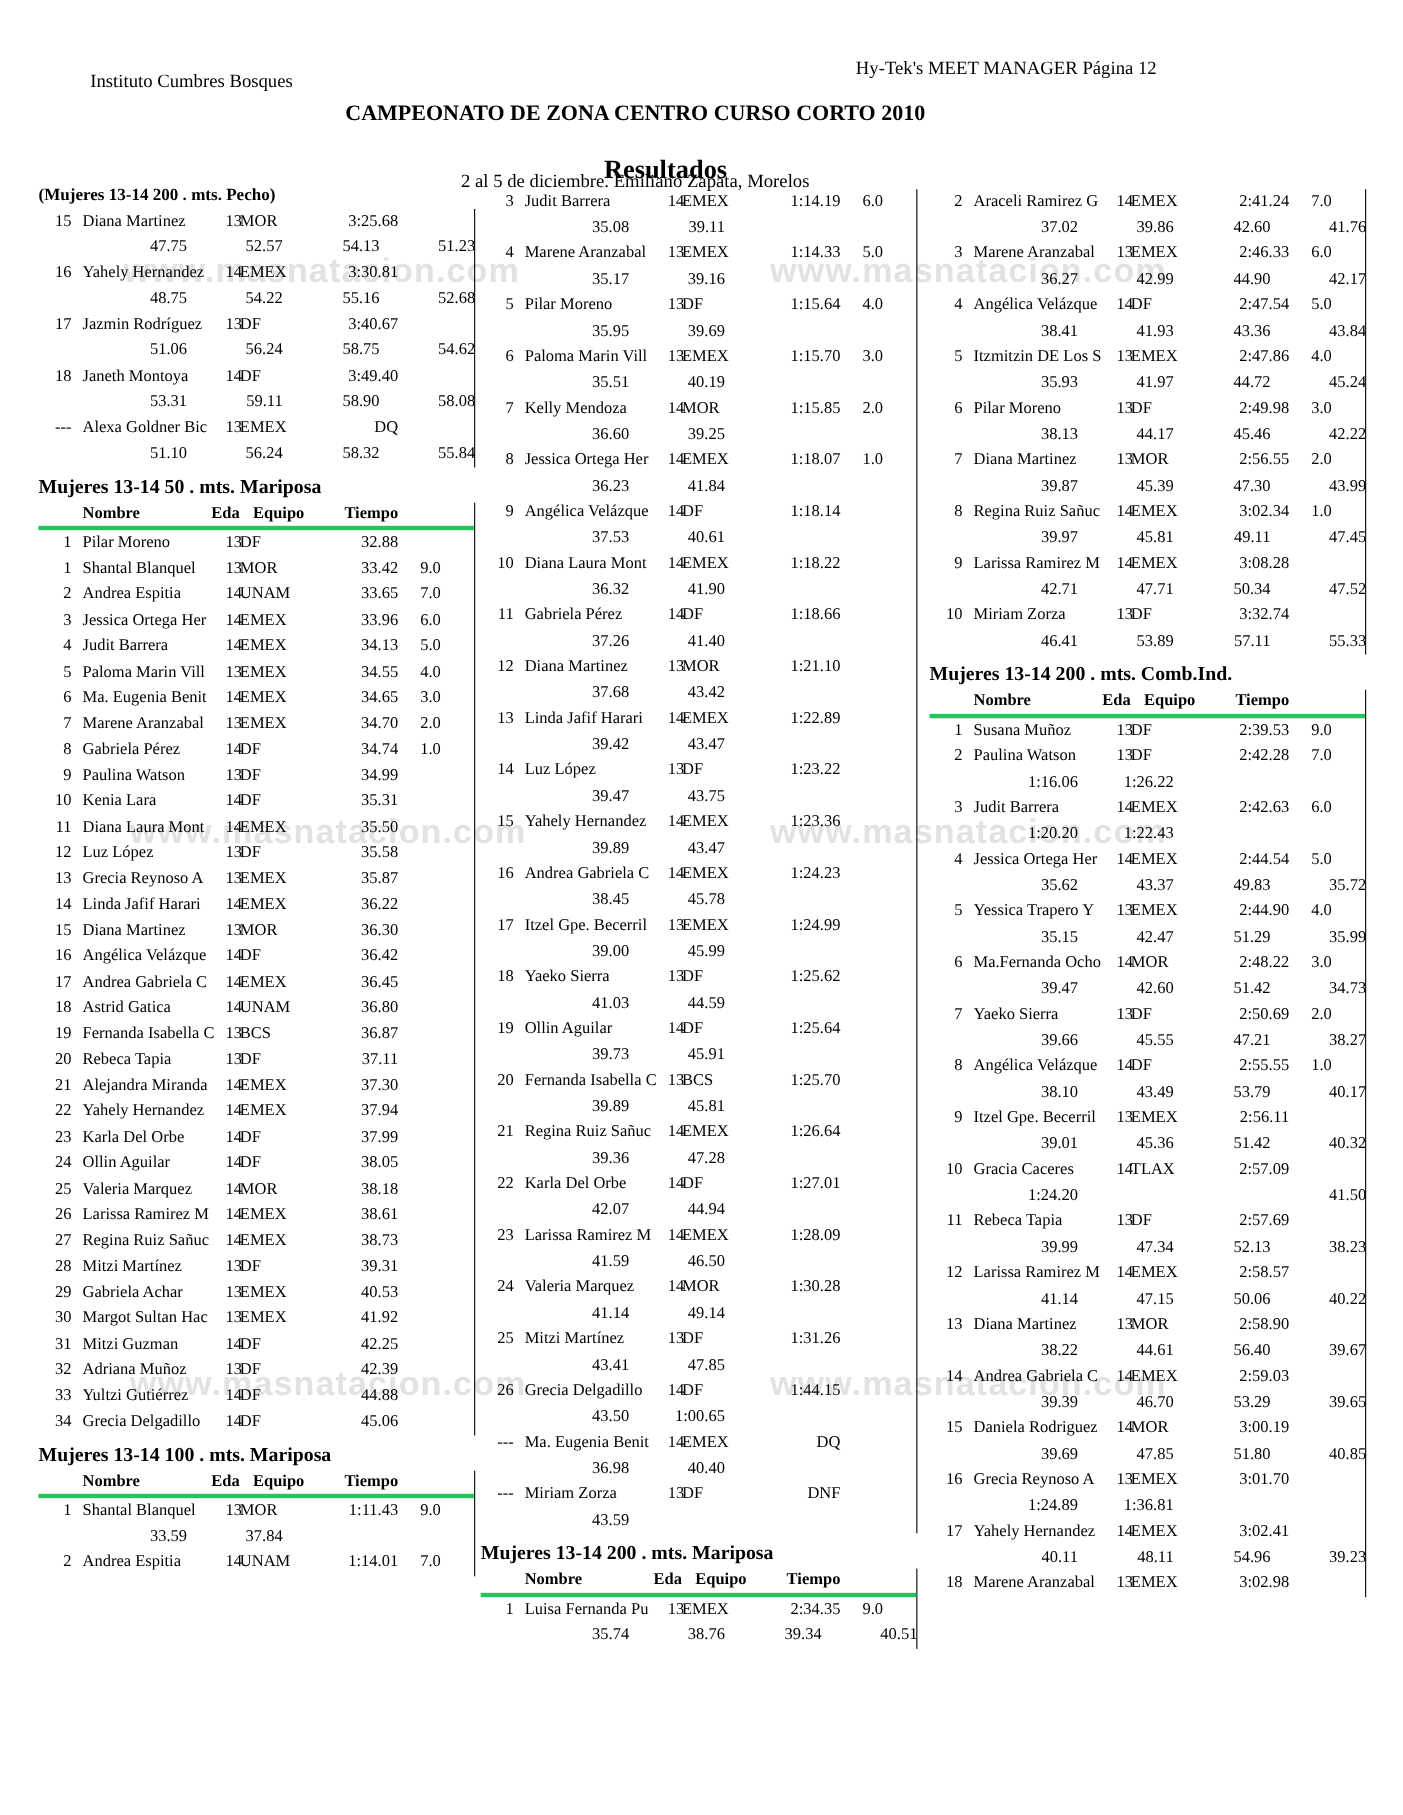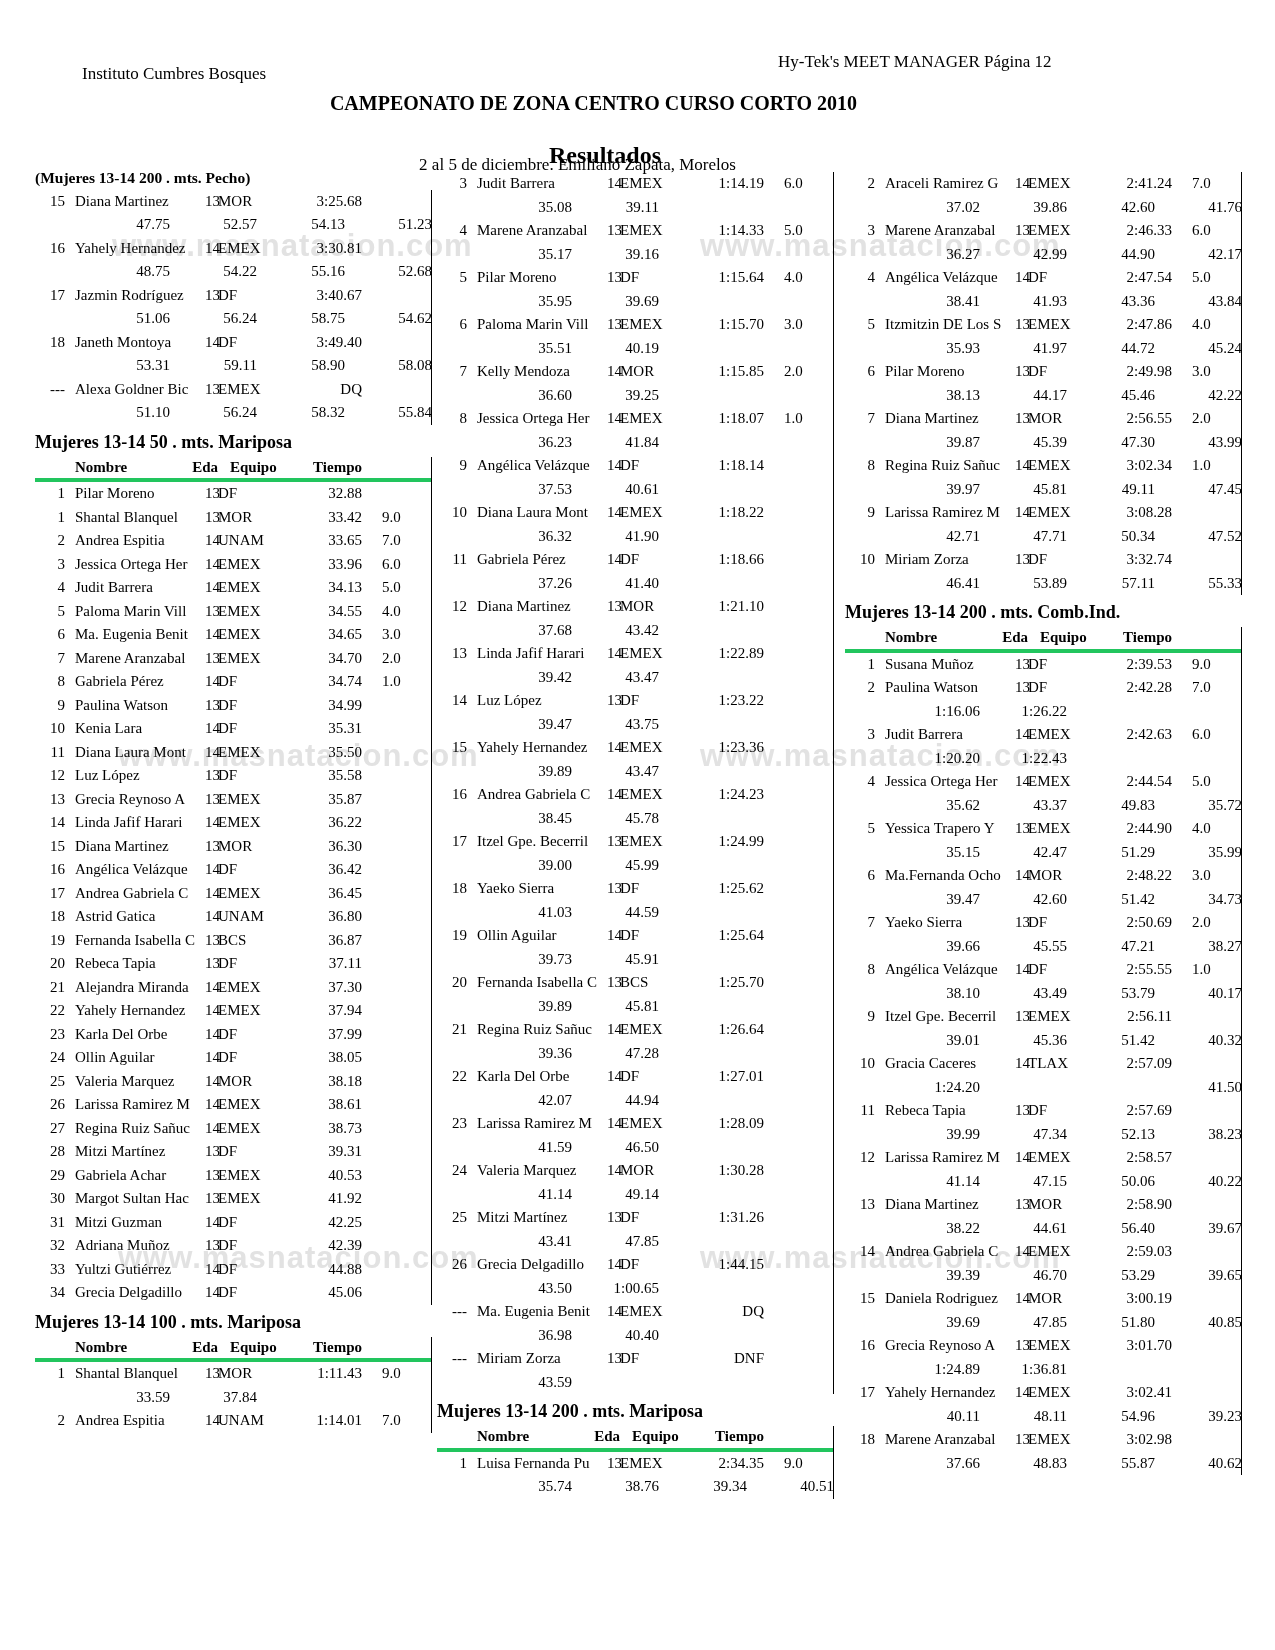--- a/index.html
+++ b/index.html
@@ -3,21 +3,21 @@
 <meta charset="utf-8">
 <style>
   html,body{margin:0;padding:0;}
   body{width:1275px;height:1650px;background:#fff;color:#000;
        font-family:"Liberation Serif",serif;position:relative;overflow:hidden;}
   .wm{position:absolute;color:#e2e2e2;font-family:"Liberation Sans",sans-serif;
       font-weight:bold;font-size:31px;letter-spacing:1px;z-index:0;white-space:nowrap;}
   .topline{position:absolute;top:64px;left:38px;font-size:17px;z-index:2;margin-left:44px;}
   .topright{position:absolute;top:52px;left:778px;font-size:17px;z-index:2;}
   .title{position:absolute;top:92px;left:0;width:1155px;text-align:center;
-         font-size:20px;font-weight:bold;z-index:2;padding-left:16px;}
+         font-size:20px;font-weight:bold;z-index:2;}
   .subtitle{position:absolute;top:119px;left:0;width:1155px;text-align:center;
          font-size:17px;font-weight:normal;z-index:2;margin-top:36px;}
   .results{position:absolute;top:142px;left:0;width:1210px;text-align:center;
          font-size:24px;font-weight:bold;z-index:2;}
   #cols{position:absolute;top:166px;left:35px;display:flex;z-index:1;}
   .col{width:397px;}
   #col1{margin-left:5px;padding-top:6px;}
   #col2{margin-left:11px;padding-top:6px;}
   .sec-title{font-size:18px;font-weight:bold;line-height:24px;padding:5px 0 3px 0;white-space:nowrap;}
   .cont-title{font-size:15.5px;font-weight:bold;line-height:23.5px;white-space:nowrap;font-family:Liberation Serif, serif;}
@@ -1239,22 +1239,16 @@
             <div>39.23</div>
           </div>
           <div class="row">
             <div class="c-place">18</div>
             <div class="c-name">Marene Aranzabal</div>
             <div class="c-age">13</div>
             <div class="c-team">EMEX</div>
             <div class="c-time">3:02.98</div>
             <div class="c-pts"></div>
           </div>
-          <div class="splits">
-            <div>37.66</div>
-            <div>48.83</div>
-            <div>55.87</div>
-            <div>40.62</div>
-          </div>
         </div>
       </div>
     </div>
 </div>
 
 </body></html>

